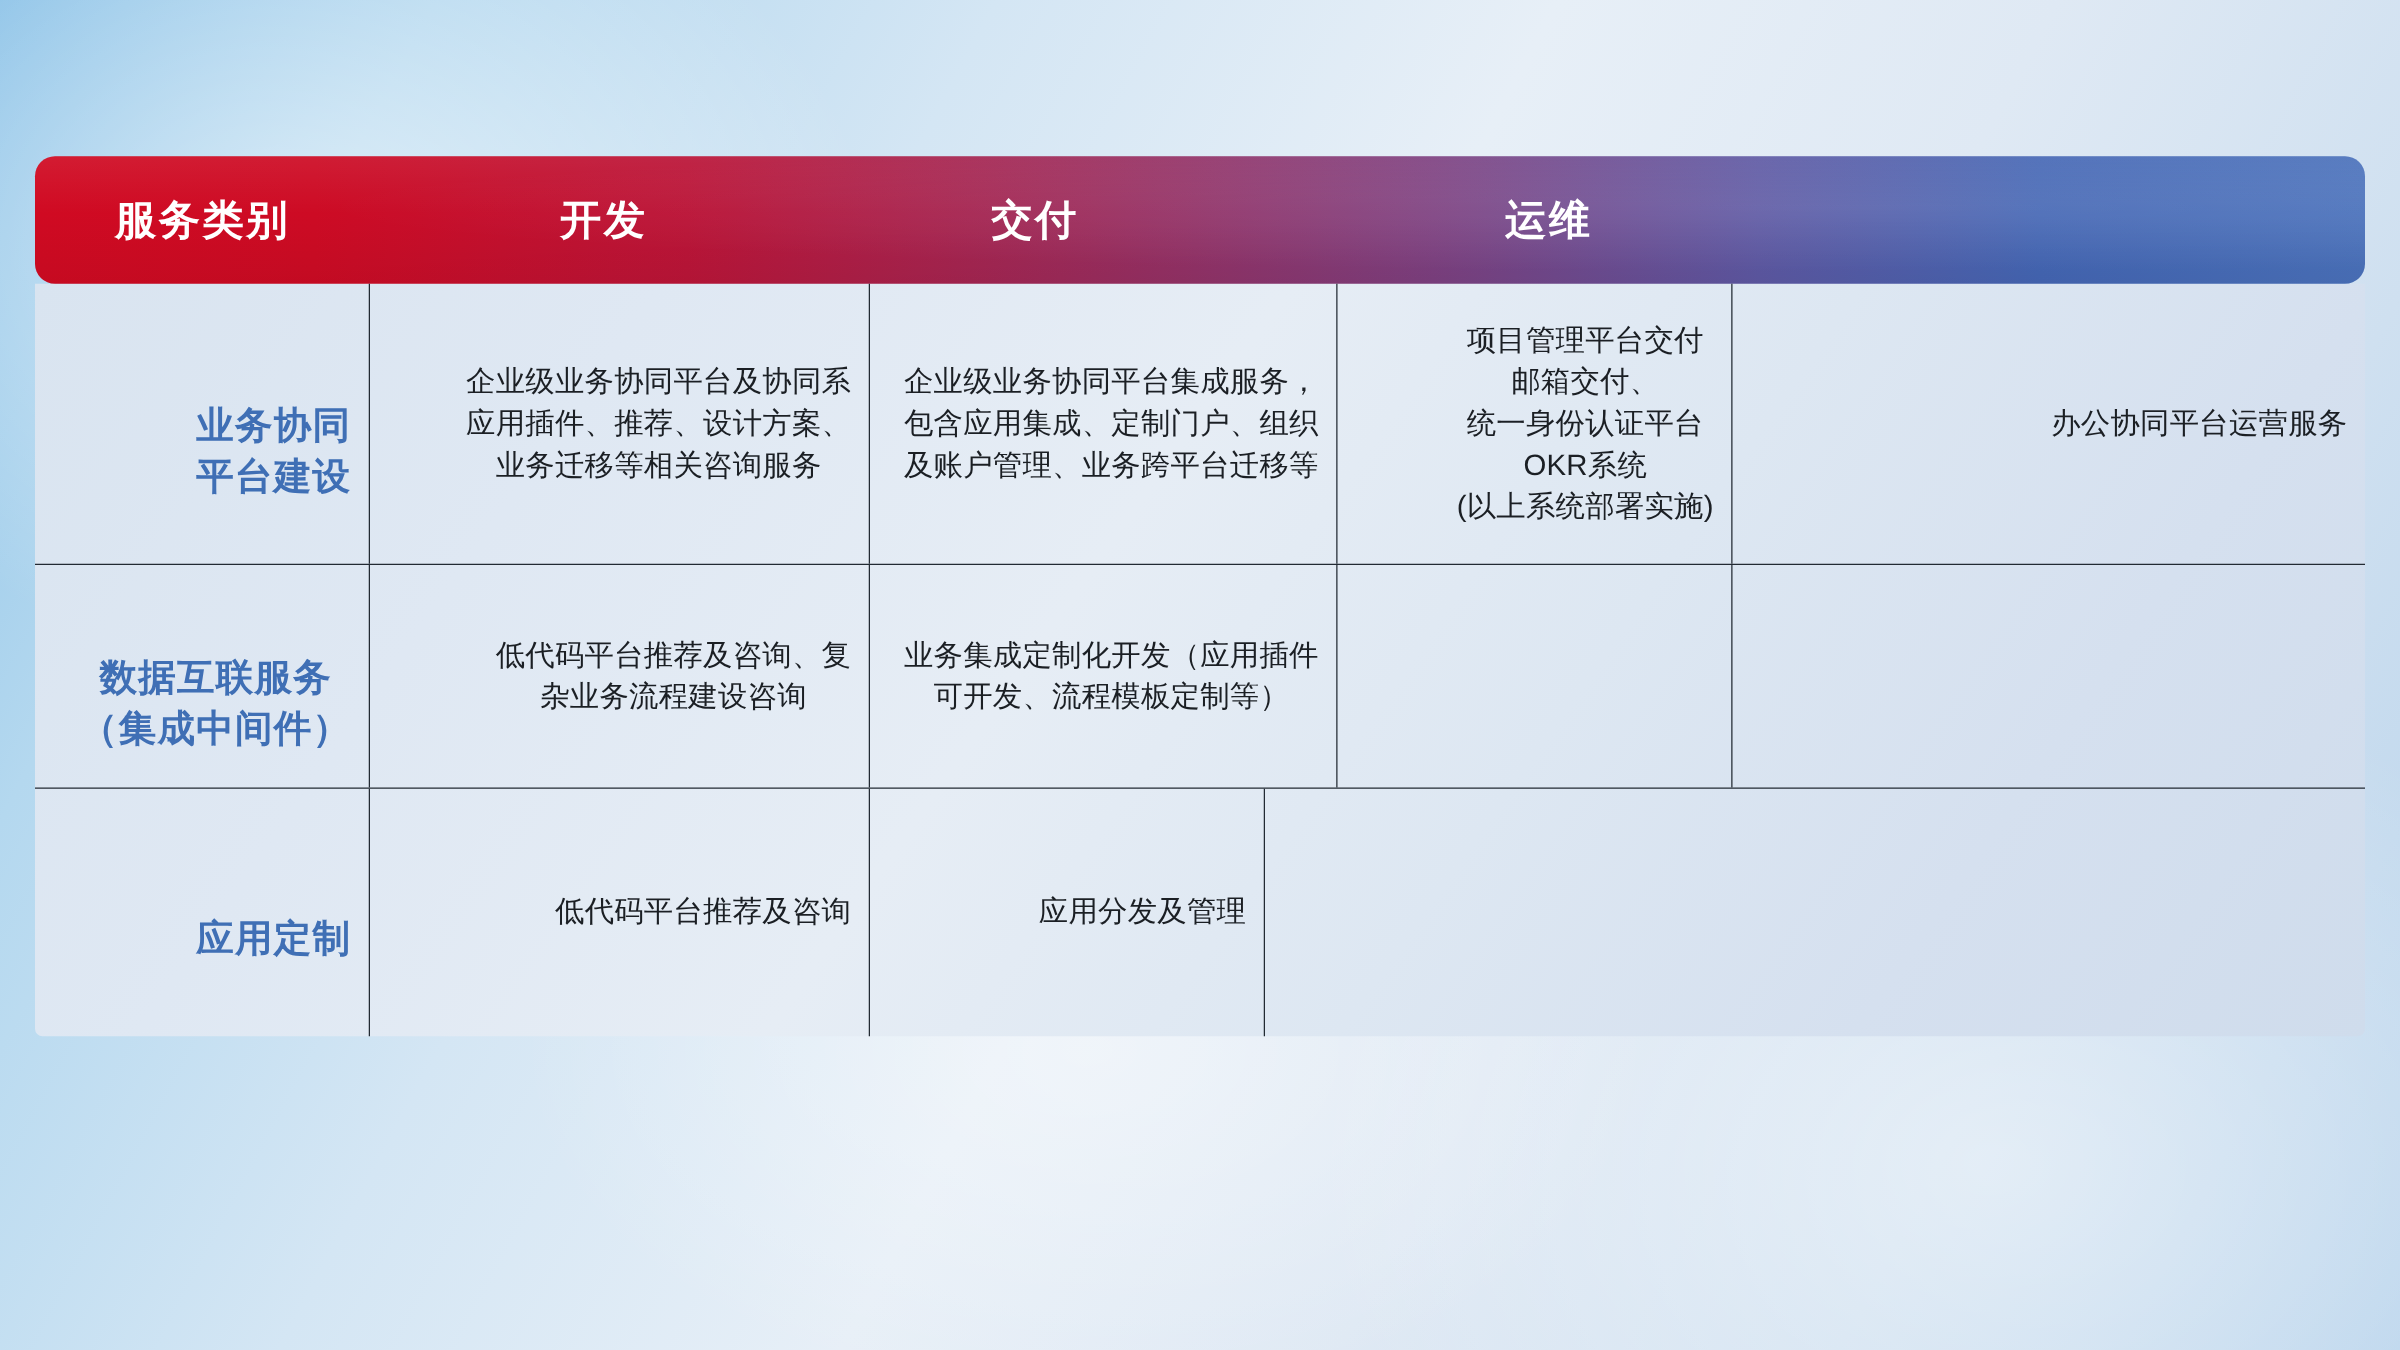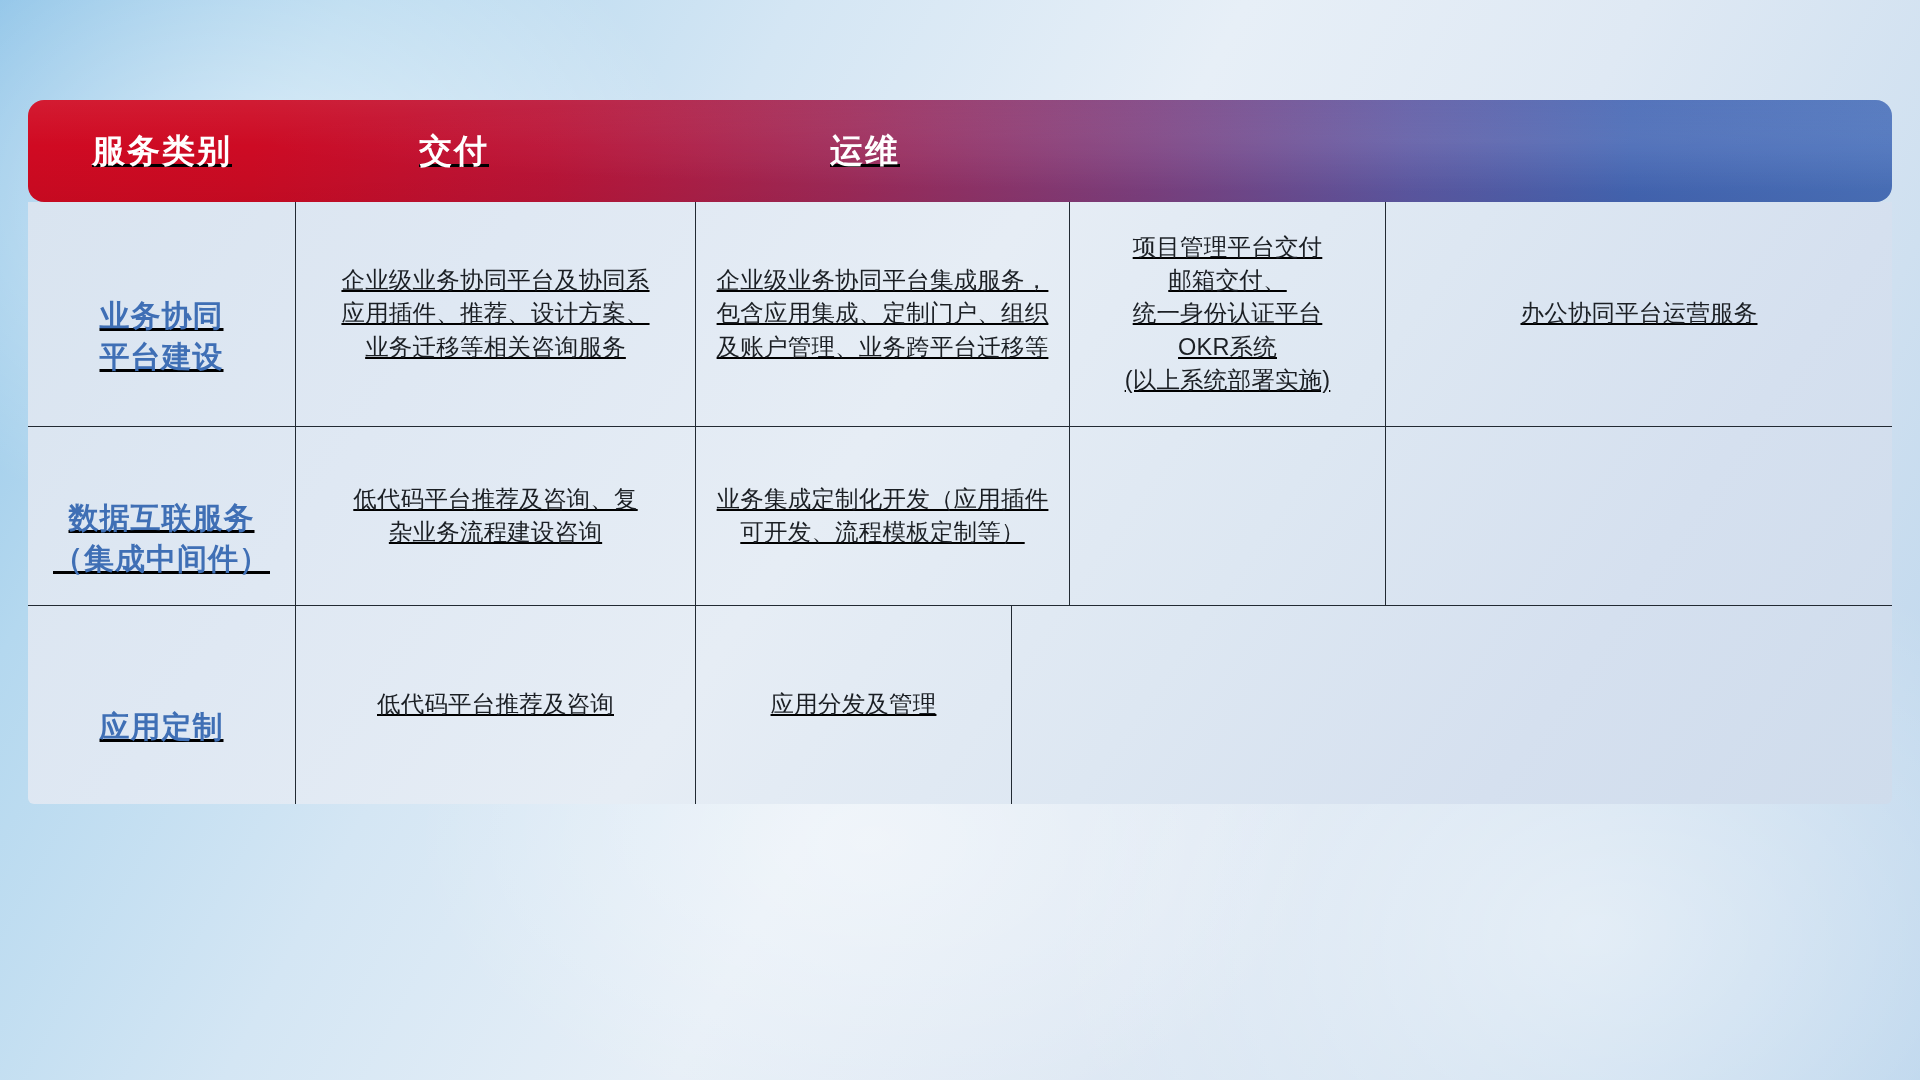--- a/index.html
+++ b/index.html
@@ -40,23 +40,22 @@
     position: absolute;
     left: 420px; top: 560px;
     width: 900px; height: 560px;
     background: radial-gradient(ellipse at center, rgba(255,255,255,0.40) 0%, rgba(255,255,255,0) 72%);
     pointer-events: none;
   }
 
   .table-wrap {
     position: absolute;
     left: 28px;
-    top: 100px;
+    top: 125px;
     width: 1864px;
-    text-decoration: underline;
   }
 
   
   .thead {
     height: 102px;
     border-radius: 16px;
     background: linear-gradient(90deg,
         #d00a22 0%,
         #cd0b24 12%,
         #bb1538 28%,
@@ -106,21 +105,21 @@
     display: flex;
     align-items: stretch;
     border-bottom: 1.5px solid #222a33;
     position: relative;
   }
   .trow:last-child { border-bottom: none; }
 
   .cell {
     display: flex;
     align-items: center;
-    justify-content: center;
+    justify-content: flex-end;
     text-align: center;
     box-sizing: border-box;
     padding: 10px 14px;
     position: relative;
   }
   .cell-div {
     border-right: 1.6px solid #222a33;
   }
 
   .col-cat     { width: 268px; }
@@ -154,20 +153,21 @@
 <body>
 
 <div class="bg-bloom-a"></div>
 <div class="bg-bloom-b"></div>
 <div class="bg-bloom-c"></div>
 
 <div class="table-wrap">
 
   <div class="thead">
     <div class="th col-cat">服务类别</div>
+    <div class="th col-dev">开发</div>
     <div class="th col-deliver">交付</div>
     <div class="th col-ops">运维</div>
   </div>
 
   <div class="tbody">
 
     <div class="trow row-1">
       <div class="cell col-cat cell-div">
         <span class="cat-label">业务协同
 平台建设</span>

